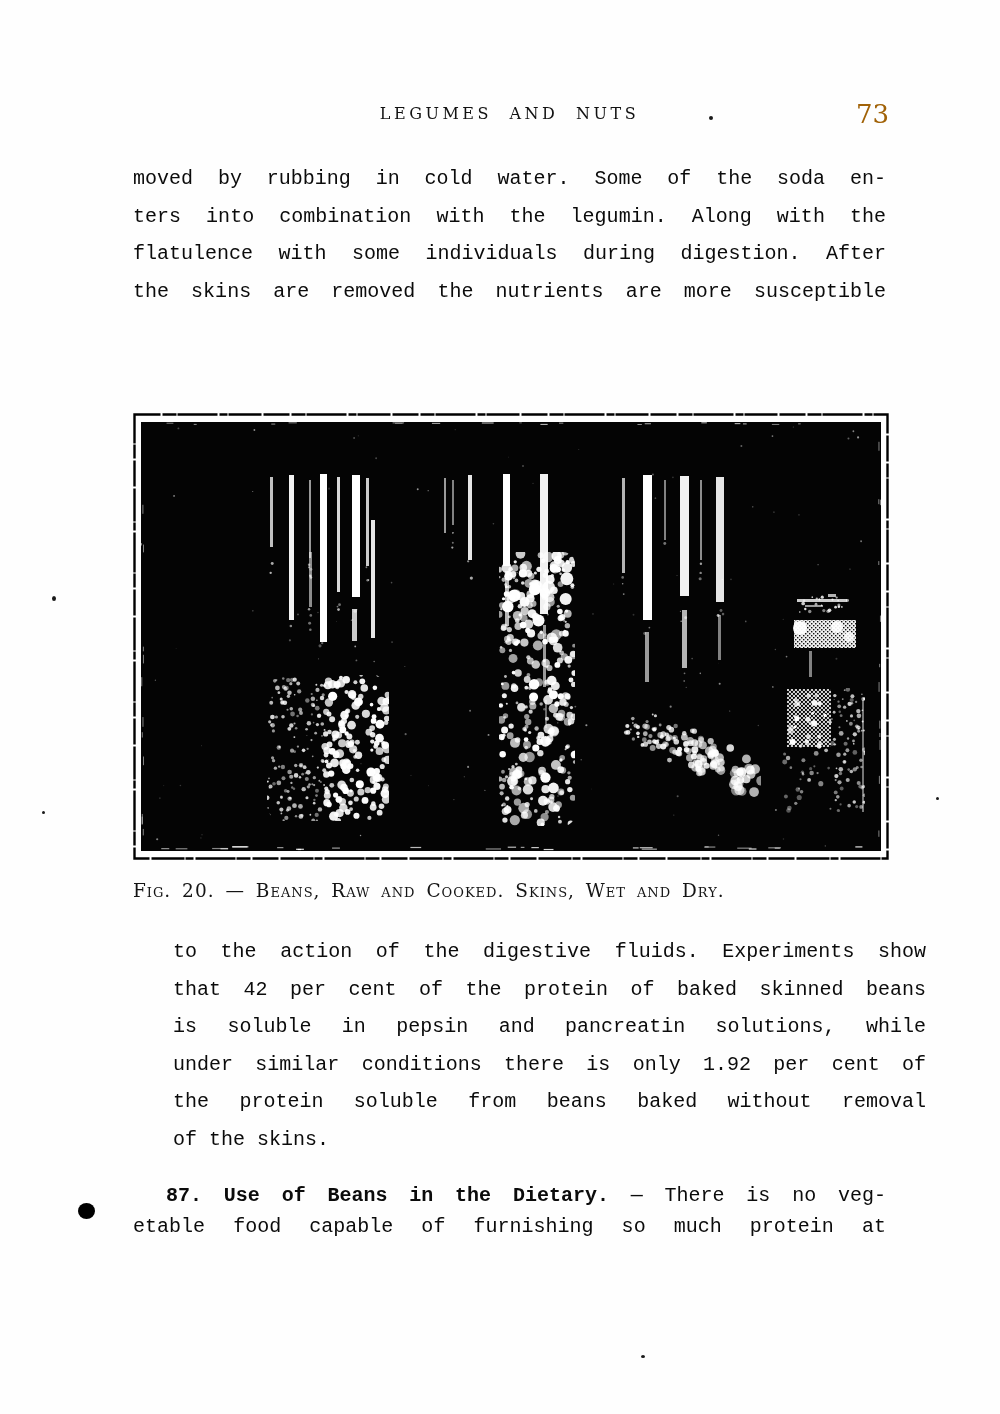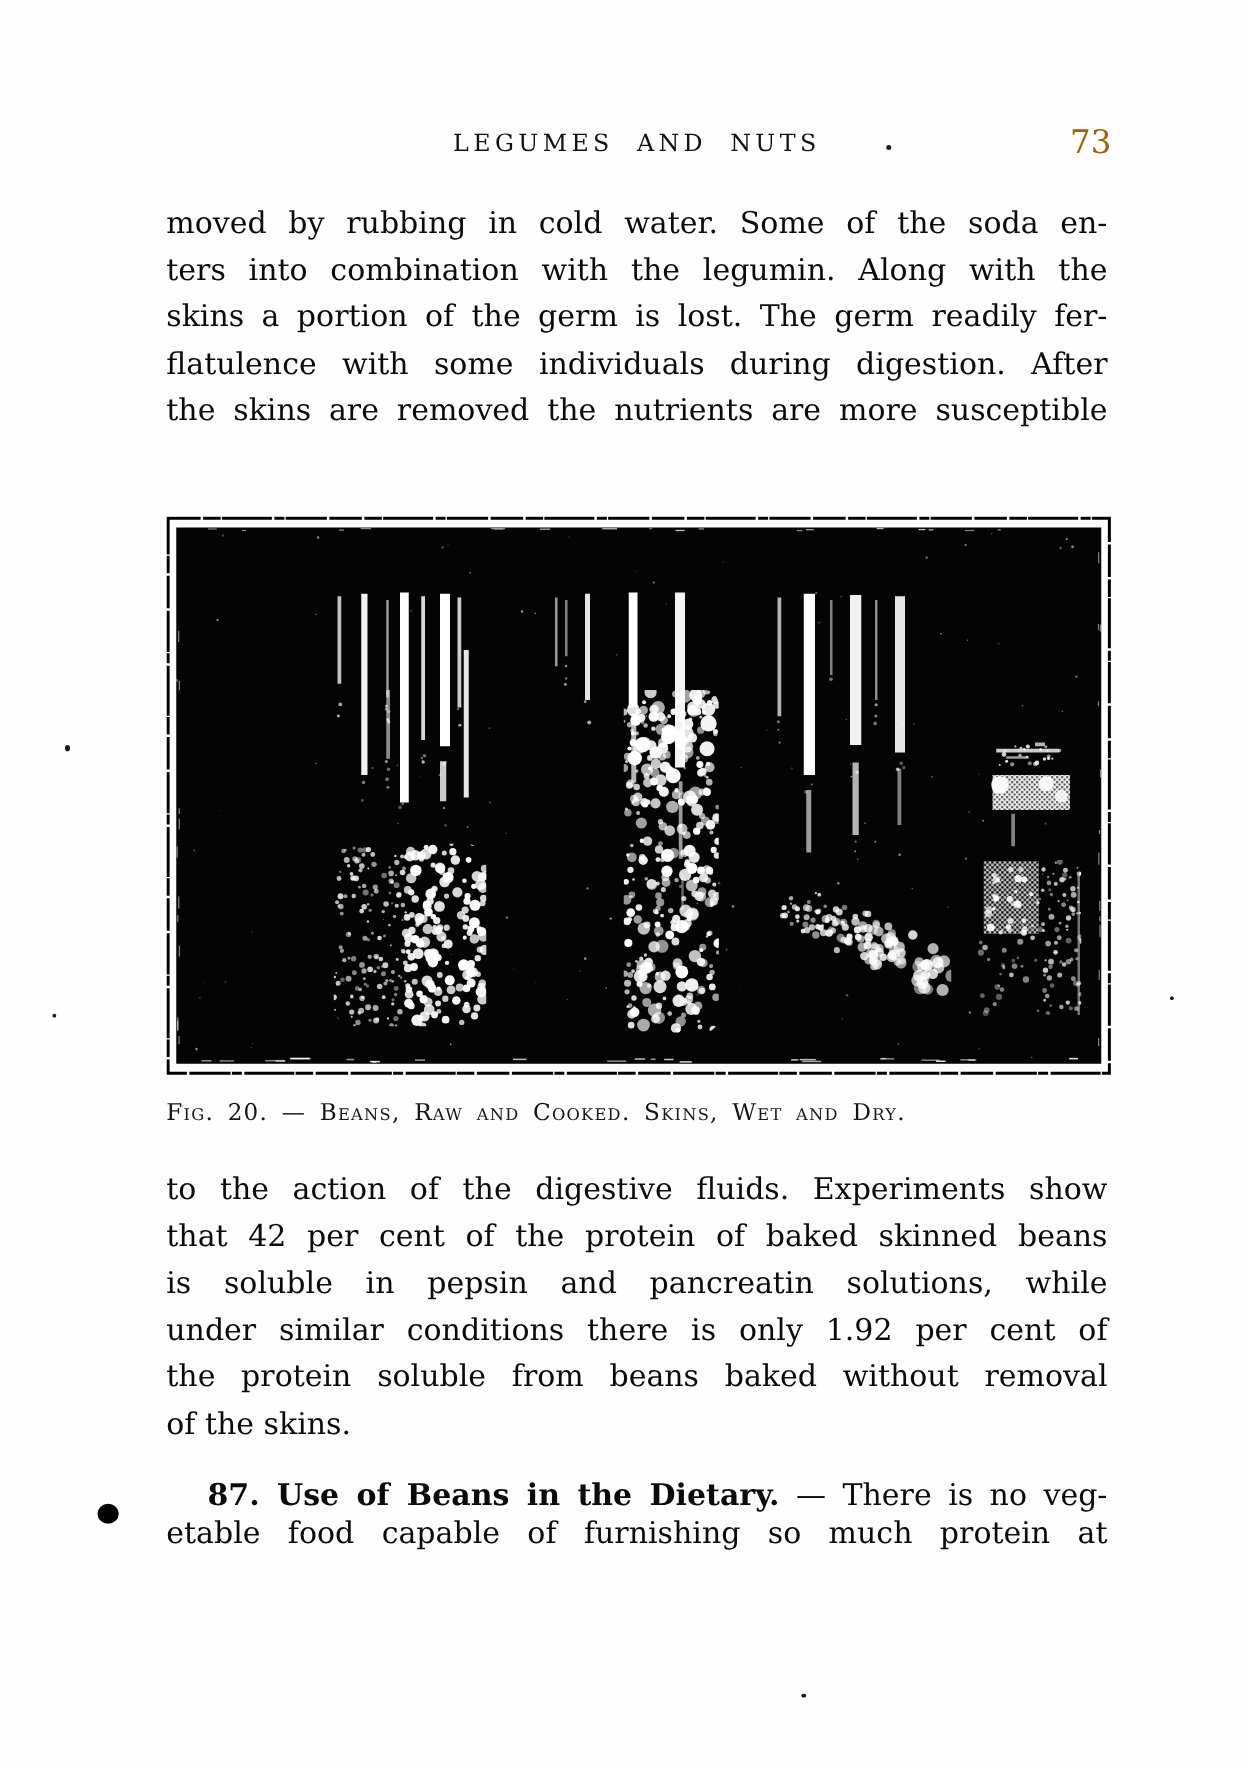--- a/index.html
+++ b/index.html
@@ -2,26 +2,26 @@
 <html><head>
 <meta charset="utf-8">
 <style>
   html,body{margin:0;padding:0;background:#ffffff;}
   .page{
     position:relative;width:1000px;height:1414px;background:#fefefe;
     font-family:"DejaVu Serif","Liberation Serif",serif;color:#0b0b0b;overflow:hidden;
   }
   .header-title{
     position:absolute;top:104px;left:133px;width:753px;text-align:center;
-    font-size:19px;letter-spacing:3.5px;word-spacing:9px;color:#111;
+    font-size:16px;letter-spacing:3.5px;word-spacing:9px;color:#111;
   }
   .page-number{position:absolute;top:99px;left:856px;font-size:26px;color:#a16207;}
-  .bodytext{position:absolute;left:133px;width:753px;font-size:24px;line-height:37.6px;}
+  .bodytext{position:absolute;left:133px;width:753px;font-size:20px;line-height:37.6px;font-family:Liberation Mono, monospace;}
   .para1{top:160px;}
-  .para2{top:933px;}
+  .para2{top:933px;margin-left:40px;}
   .section{top:1177px;}
   .line{text-align:justify;text-align-last:justify;}
   .line.short{text-align-last:left;}
   .line.indent{padding-left:33px;}
   .bold{font-weight:bold;}
   .caption{
     position:absolute;top:880px;left:133px;width:753px;
     font-variant:small-caps;font-size:18.5px;letter-spacing:1px;word-spacing:4px;color:#141414;
   }
   .figure{position:absolute;left:133px;top:413px;width:756px;height:447px;}
@@ -38,21 +38,20 @@
 <body>
 
 <div class="page">
 
   <div class="header-title">LEGUMES AND NUTS</div>
   <div class="page-number">73</div>
 
   <div class="bodytext para1">
       <div class="line">moved by rubbing in cold water.  Some of the soda en-</div>
       <div class="line">ters into combination with the legumin.  Along with the</div>
-      <div class="line">skins a portion of the germ is lost.  The germ readily fer-</div>
       <div class="line">flatulence with some individuals during digestion.  After</div>
       <div class="line">the skins are removed the nutrients are more susceptible</div>
     </div>
 
   <div class="figure" aria-label="Dark halftone photograph showing glass jars of beans raw and cooked, and bean skins wet and dry, against a black background">
     <svg id="figsvg" width="756" height="447" viewBox="0 0 756 447" xmlns="http://www.w3.org/2000/svg">
       <defs>
         <pattern id="dith1" width="4" height="4" patternUnits="userSpaceOnUse">
           <rect width="4" height="4" fill="#efefef"></rect>
           <rect width="1.4" height="1.4" fill="#141414"></rect>

